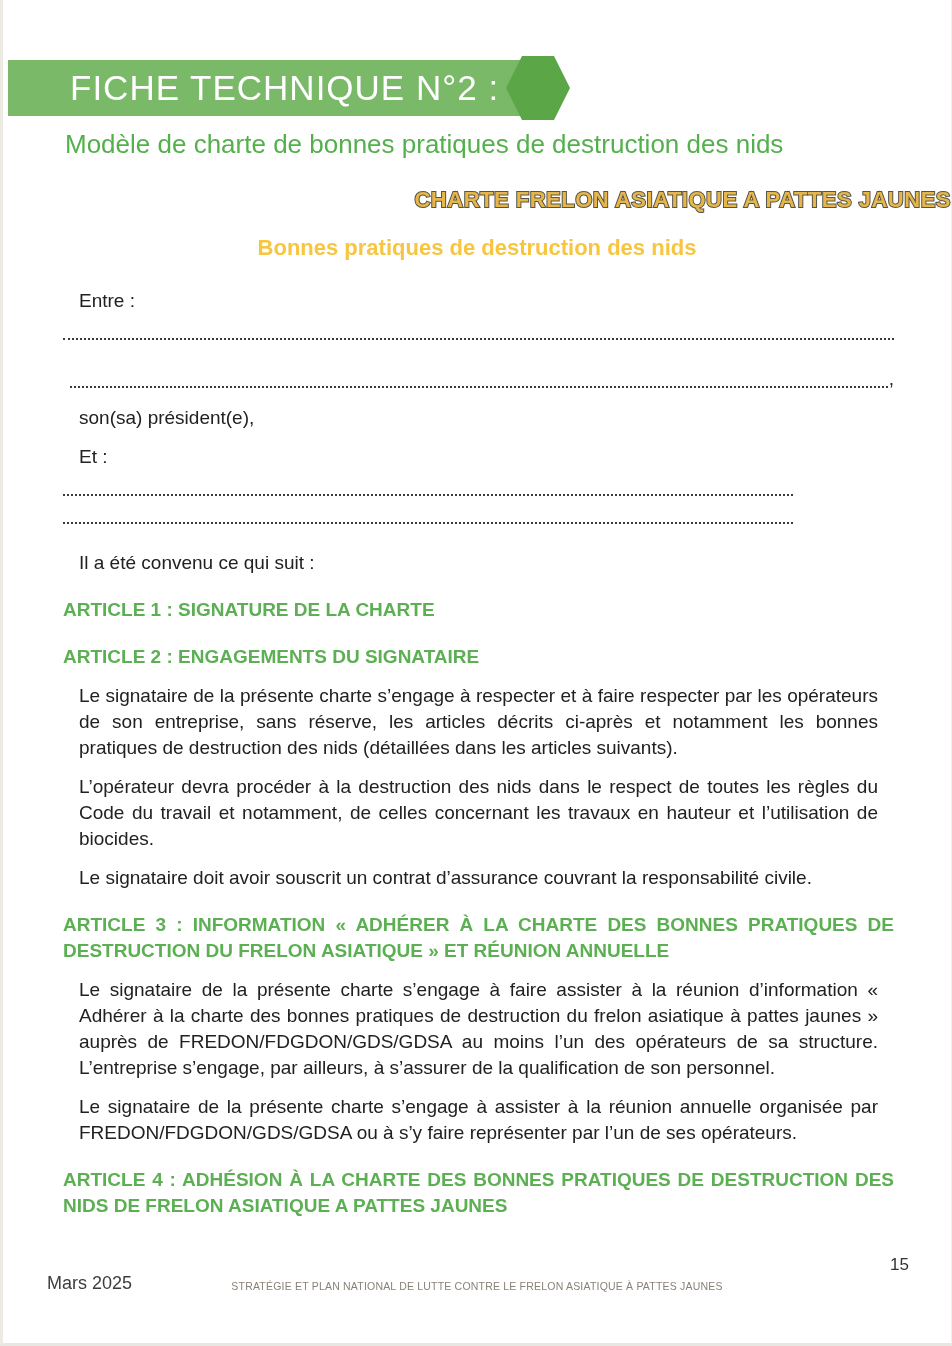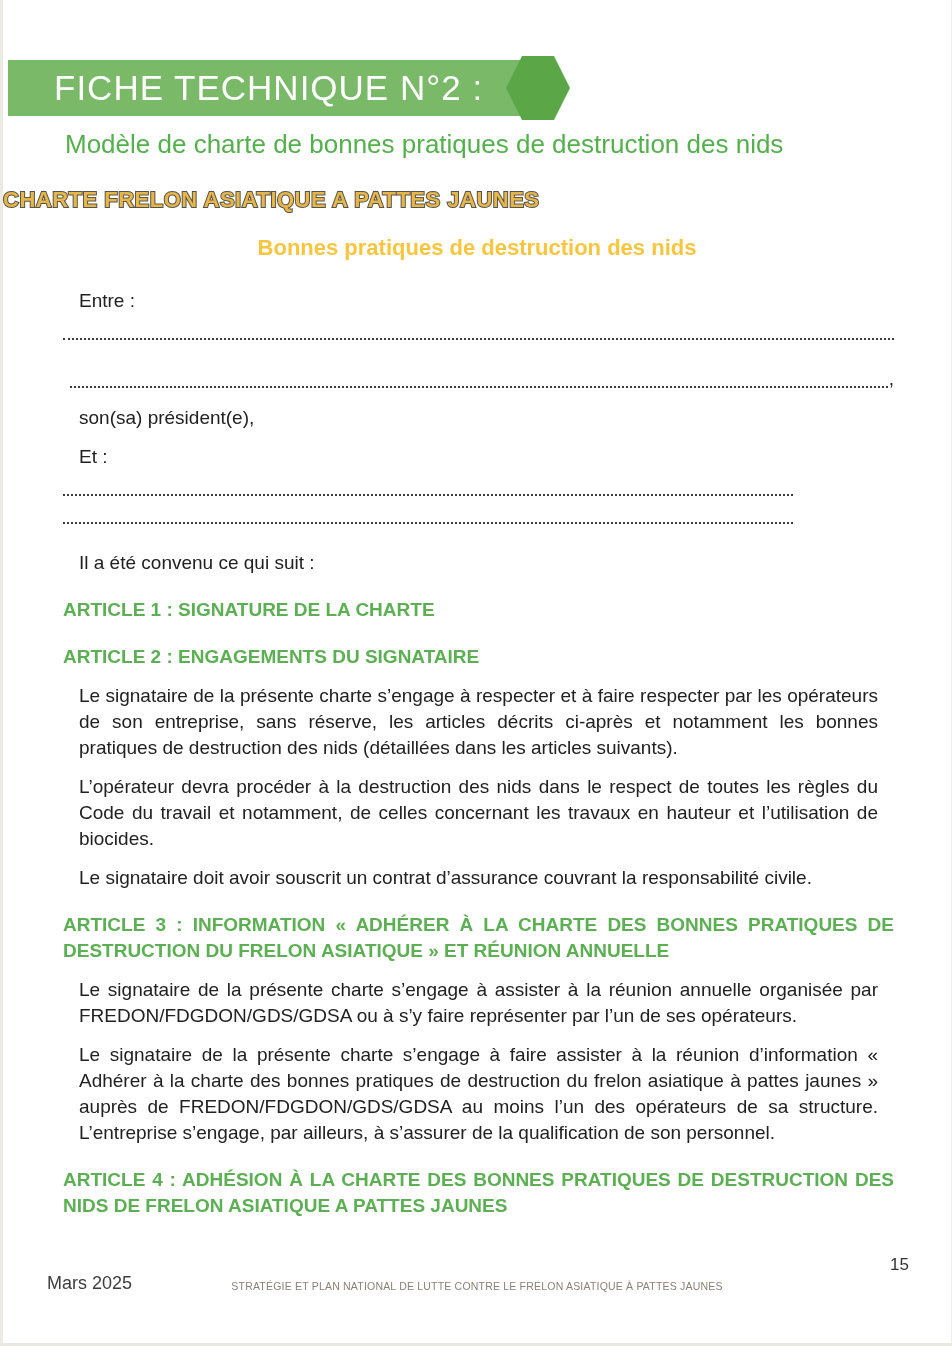--- a/index.html
+++ b/index.html
@@ -18,21 +18,21 @@
   }
   
   .banner{
     position:relative;
     margin:60px 0 0 5px;
     width:545px;height:56px;
     background:var(--color-banner-green,#7ab968);
   }
   .banner-title{
     display:block;
-    padding-left:46px;
+    padding-left:62px;
     line-height:56px;
     font-size:35px;
     font-weight:400;
     letter-spacing:1px;
     color:#ffffff;
     white-space:nowrap;
   }
   .hexagon{
     position:absolute;
     right:-17px;top:-4px;
@@ -41,21 +41,21 @@
     clip-path:polygon(25% 0,75% 0,100% 50%,75% 100%,25% 100%,0 50%);
   }
   
   .subtitle{
     margin:13px 0 0 62px;
     font-size:26px;
     color:var(--color-subtitle-green,#53b04c);
   }
   .charter-title{
     margin-top:27px;
-    text-align:left;
+    text-align:right;
     font-size:22px;
     font-weight:700;
     letter-spacing:.5px;
     color:var(--color-gold,#e7b64a);
     -webkit-text-stroke:2px var(--color-gold-outline,#55544b);
     paint-order:stroke fill;
   }
   .charter-subtitle{
     margin-top:22px;
     text-align:center;
@@ -150,22 +150,22 @@
     <p>Il a été convenu ce qui suit :</p>
 
     <div class="article-heading">ARTICLE 1 : SIGNATURE DE LA CHARTE</div>
 
     <div class="article-heading">ARTICLE 2 : ENGAGEMENTS DU SIGNATAIRE</div>
     <p>Le signataire de la présente charte s’engage à respecter et à faire respecter par les opérateurs de son entreprise, sans réserve, les articles décrits ci-après et notamment les bonnes pratiques de destruction des nids (détaillées dans les articles suivants).</p>
     <p>L’opérateur devra procéder à la destruction des nids dans le respect de toutes les règles du Code du travail et notamment, de celles concernant les travaux en hauteur et l’utilisation de biocides.</p>
     <p>Le signataire doit avoir souscrit un contrat d’assurance couvrant la responsabilité civile.</p>
 
     <div class="article-heading">ARTICLE 3 : INFORMATION « ADHÉRER À LA CHARTE DES BONNES PRATIQUES DE DESTRUCTION DU FRELON ASIATIQUE » ET RÉUNION ANNUELLE</div>
+    <p>Le signataire de la présente charte s’engage à faire assister à la réunion d’information « Adhérer à la charte des bonnes pratiques de destruction du frelon asiatique à pattes jaunes » auprès de FREDON/FDGDON/GDS/GDSA au moins l’un des opérateurs de sa structure. L’entreprise s’engage, par ailleurs, à s’assurer de la qualification de son personnel.</p>
     <p>Le signataire de la présente charte s’engage à assister à la réunion annuelle organisée par FREDON/FDGDON/GDS/GDSA ou à s’y faire représenter par l’un de ses opérateurs.</p>
-    <p>Le signataire de la présente charte s’engage à faire assister à la réunion d’information « Adhérer à la charte des bonnes pratiques de destruction du frelon asiatique à pattes jaunes » auprès de FREDON/FDGDON/GDS/GDSA au moins l’un des opérateurs de sa structure. L’entreprise s’engage, par ailleurs, à s’assurer de la qualification de son personnel.</p>
 
     <div class="article-heading">ARTICLE 4 : ADHÉSION À LA CHARTE DES BONNES PRATIQUES DE DESTRUCTION DES NIDS DE FRELON ASIATIQUE A PATTES JAUNES</div>
 
   </div>
 
   <div class="footer">
     <span class="footer-date">Mars 2025</span>
     <div class="footer-center">STRATÉGIE ET PLAN NATIONAL DE LUTTE CONTRE LE FRELON ASIATIQUE À PATTES JAUNES</div>
     <span class="footer-page">15</span>
   </div>

